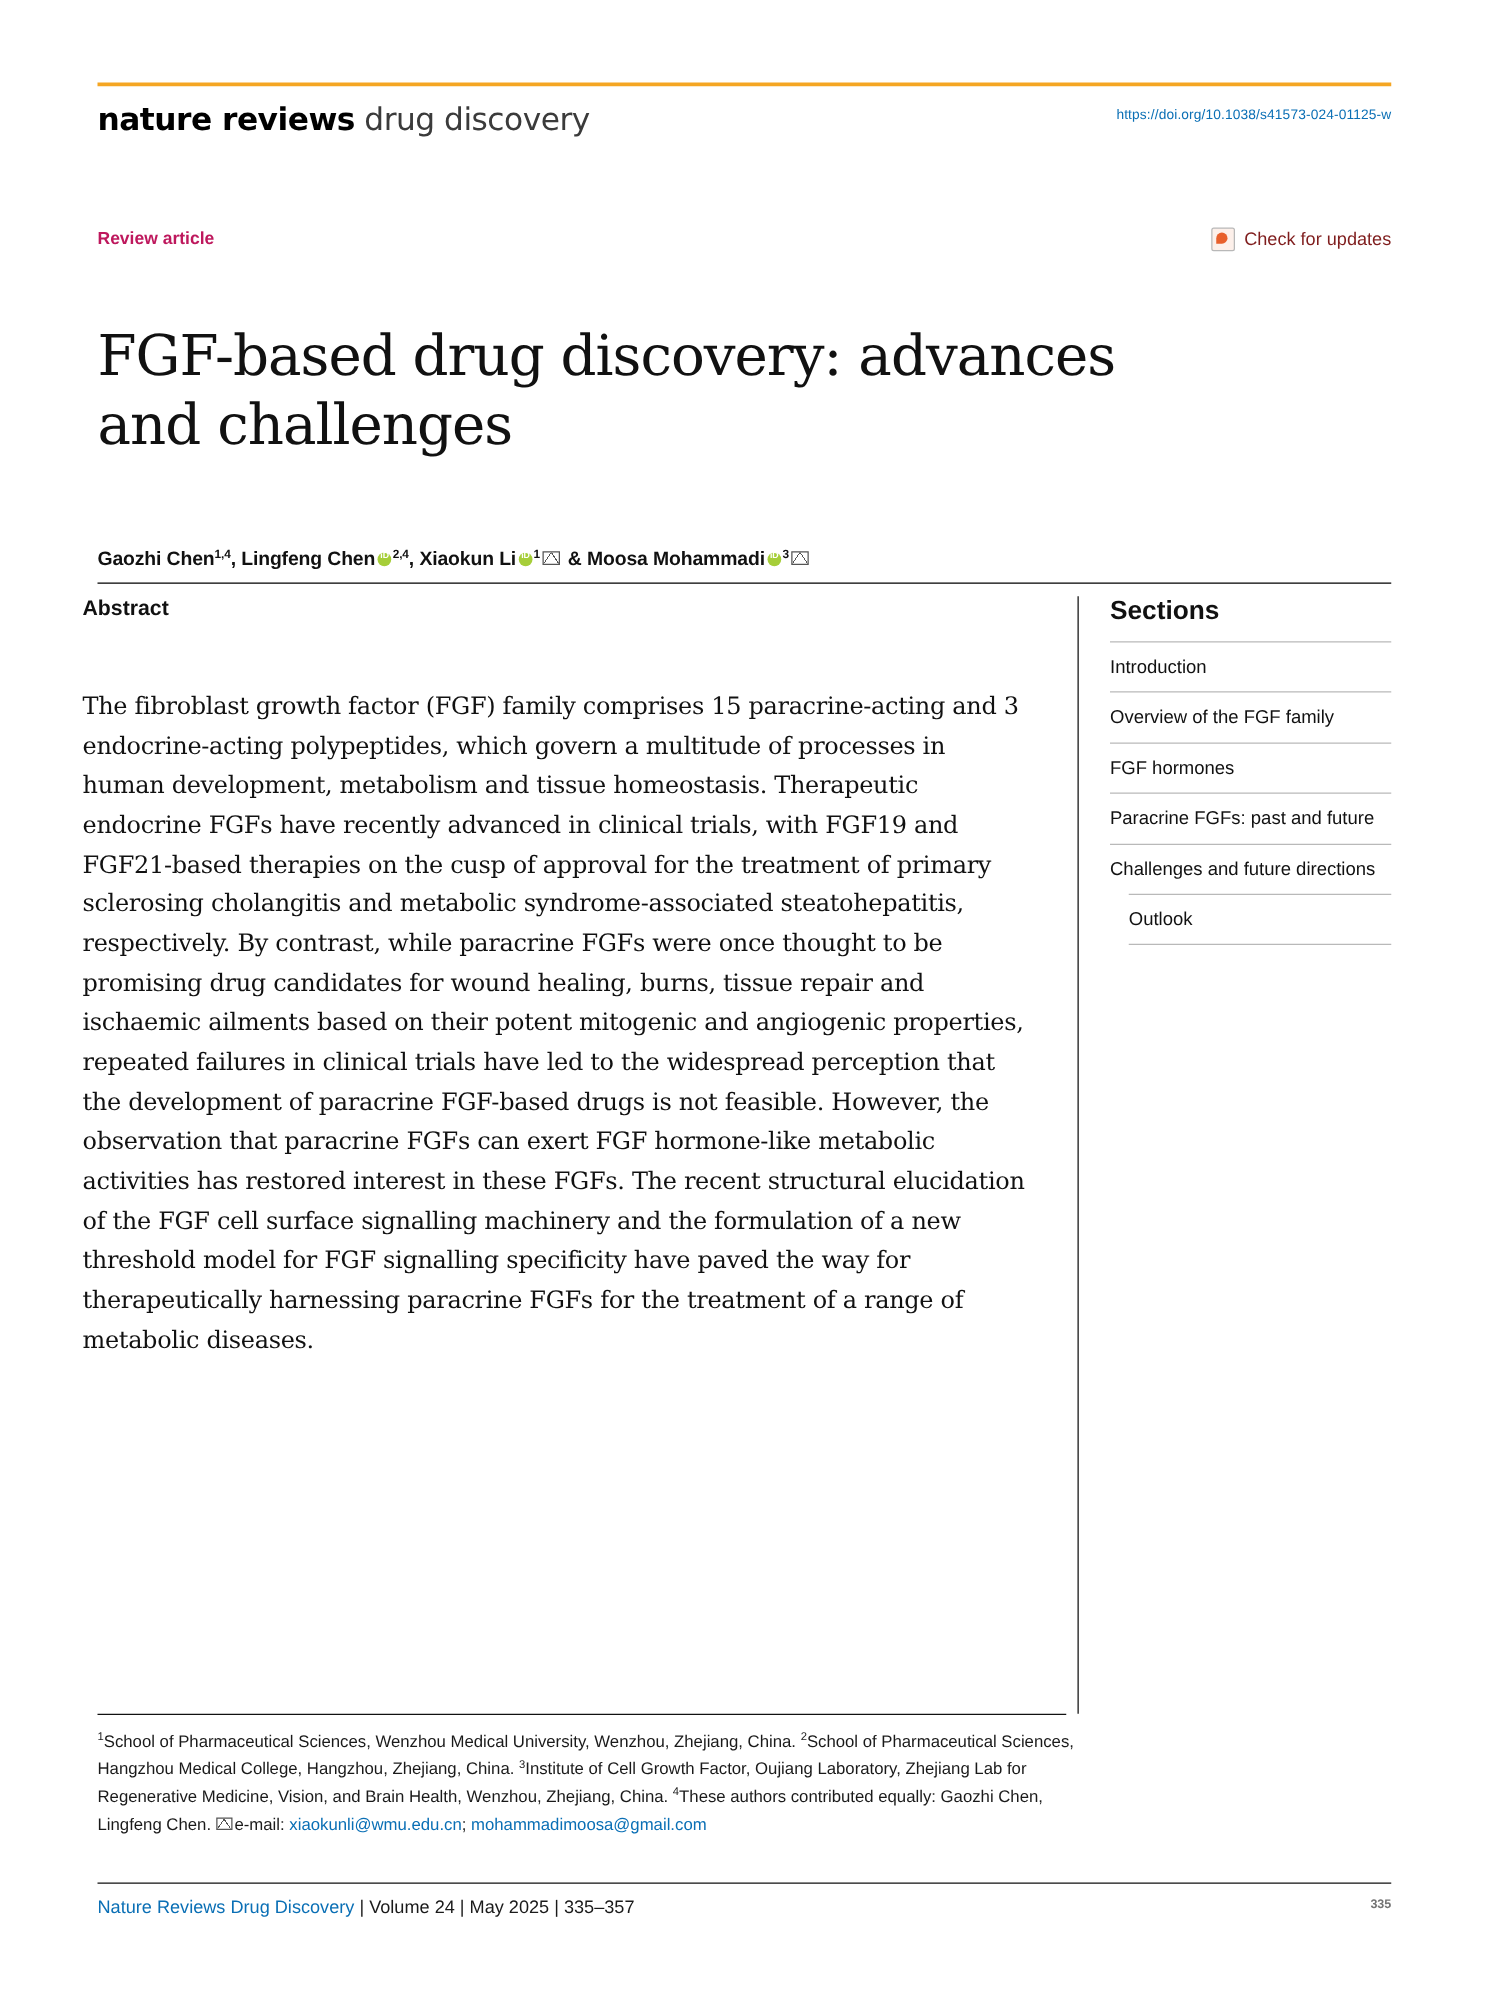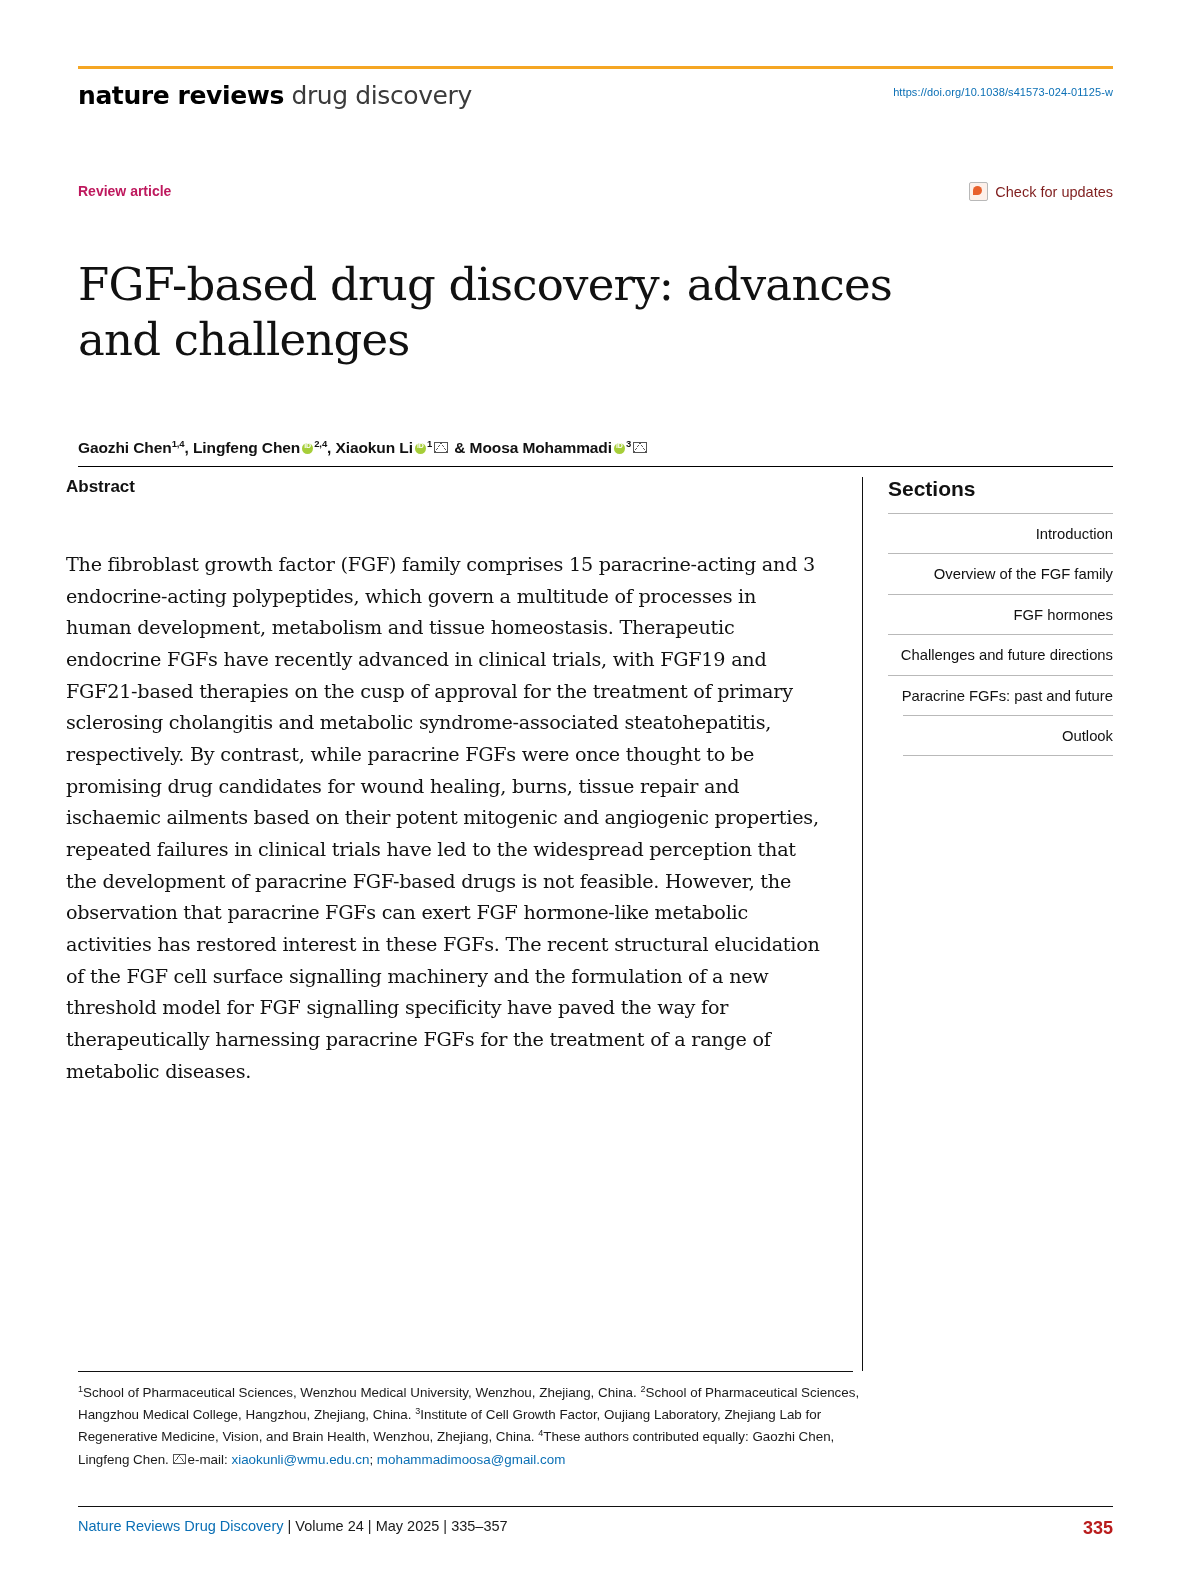--- a/index.html
+++ b/index.html
@@ -228,21 +228,20 @@
     font-weight: 700;
     color: #111;
     padding-bottom: 12px;
   }
   .sec-item {
     border-top: 1px solid #b9b9b9;
     padding: 10px 0 9px 0;
     font-size: 14.8px;
     line-height: 1.38;
     color: #111;
-    text-align: right;
   }
   .sec-item:last-child {
     border-bottom: 1px solid #b9b9b9;
     margin-left: 15px;
   }
 
   
   .aff-rule {
     position: absolute;
     left: 78px;
@@ -304,23 +303,23 @@
     font-size: 14.5px;
     color: #1a1a1a;
   }
   .footer .journal {
     color: #0a6fb5;
   }
   .page-num {
     position: absolute;
     right: 0;
     top: 0;
-    font-size: 18px;
-    font-weight: 700;
-    color: #b91c1c;
+    font-size: 10px;
+    font-weight: 700;
+    color: #737373;
   }
 </style>
 </head>
 <body>
 
 <div class="page">
 
   <div class="top-rule"></div>
 
   <div class="masthead">
@@ -349,22 +348,22 @@
     <div class="abstract-body">The fibroblast growth factor (FGF) family comprises 15 paracrine-acting and 3 endocrine-acting polypeptides, which govern a multitude of processes in human development, metabolism and tissue homeostasis. Therapeutic endocrine FGFs have recently advanced in clinical trials, with FGF19 and FGF21-based therapies on the cusp of approval for the treatment of primary sclerosing cholangitis and metabolic syndrome-associated steatohepatitis, respectively. By contrast, while paracrine FGFs were once thought to be promising drug candidates for wound healing, burns, tissue repair and ischaemic ailments based on their potent mitogenic and angiogenic properties, repeated failures in clinical trials have led to the widespread perception that the development of paracrine FGF-based drugs is not feasible. However, the observation that paracrine FGFs can exert FGF hormone-like metabolic activities has restored interest in these FGFs. The recent structural elucidation of the FGF cell surface signalling machinery and the formulation of a new threshold model for FGF signalling specificity have paved the way for therapeutically harnessing paracrine FGFs for the treatment of a range of metabolic diseases.</div>
   </div>
 
   <div class="vrule"></div>
 
   <div class="sections-col">
     <div class="sections-head">Sections</div>
     <div class="sec-item">Introduction</div>
     <div class="sec-item">Overview of the FGF family</div>
     <div class="sec-item">FGF hormones</div>
+    <div class="sec-item">Paracrine FGFs: past and future</div>
     <div class="sec-item">Challenges and future directions</div>
-    <div class="sec-item">Paracrine FGFs: past and future</div>
     <div class="sec-item">Outlook</div>
   </div>
 
   <div class="aff-rule"></div>
 
   <div class="affiliations"><sup>1</sup><span>School of Pharmaceutical Sciences, Wenzhou Medical University, Wenzhou, Zhejiang, China. </span><sup>2</sup><span>School of Pharmaceutical Sciences, Hangzhou Medical College, Hangzhou, Zhejiang, China. </span><sup>3</sup><span>Institute of Cell Growth Factor, Oujiang Laboratory, Zhejiang Lab for Regenerative Medicine, Vision, and Brain Health, Wenzhou, Zhejiang, China. </span><sup>4</sup><span>These authors contributed equally: Gaozhi Chen, Lingfeng Chen. </span><span class="env-small"></span><span>e-mail: </span><a href="#">xiaokunli@wmu.edu.cn</a><span>; </span><a href="#">mohammadimoosa@gmail.com</a></div>
 
   <div class="footer-rule"></div>
 
   <div class="footer">

